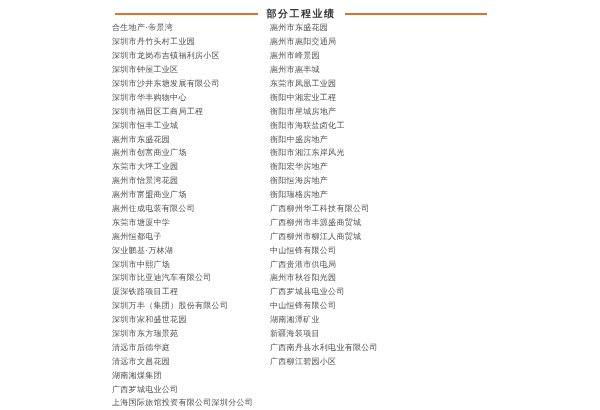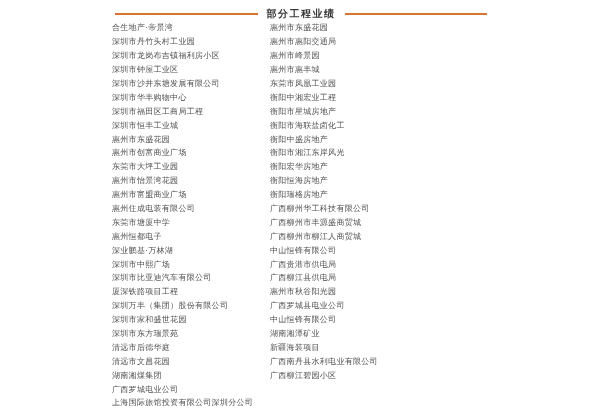--- a/index.html
+++ b/index.html
@@ -92,21 +92,20 @@
         <div class="list-item">衡阳中盛房地产</div>
         <div class="list-item">衡阳市湘江东岸风光</div>
         <div class="list-item">衡阳宏华房地产</div>
         <div class="list-item">衡阳恒海房地产</div>
         <div class="list-item">衡阳瑞格房地产</div>
         <div class="list-item">广西柳州华工科技有限公司</div>
         <div class="list-item">广西柳州市丰源盛商贸城</div>
         <div class="list-item">广西柳州市柳江人商贸城</div>
         <div class="list-item">中山恒锋有限公司</div>
         <div class="list-item">广西贵港市供电局</div>
-        <div class="list-item">广西柳江县供电局</div>
         <div class="list-item">惠州市秋谷阳光园</div>
         <div class="list-item">广西罗城县电业公司</div>
         <div class="list-item">中山恒锋有限公司</div>
         <div class="list-item">湖南湘潭矿业</div>
         <div class="list-item">新疆海装项目</div>
         <div class="list-item">广西南丹县水利电业有限公司</div>
         <div class="list-item">广西柳江碧园小区</div>
       </div>
   </div>
 </div>

